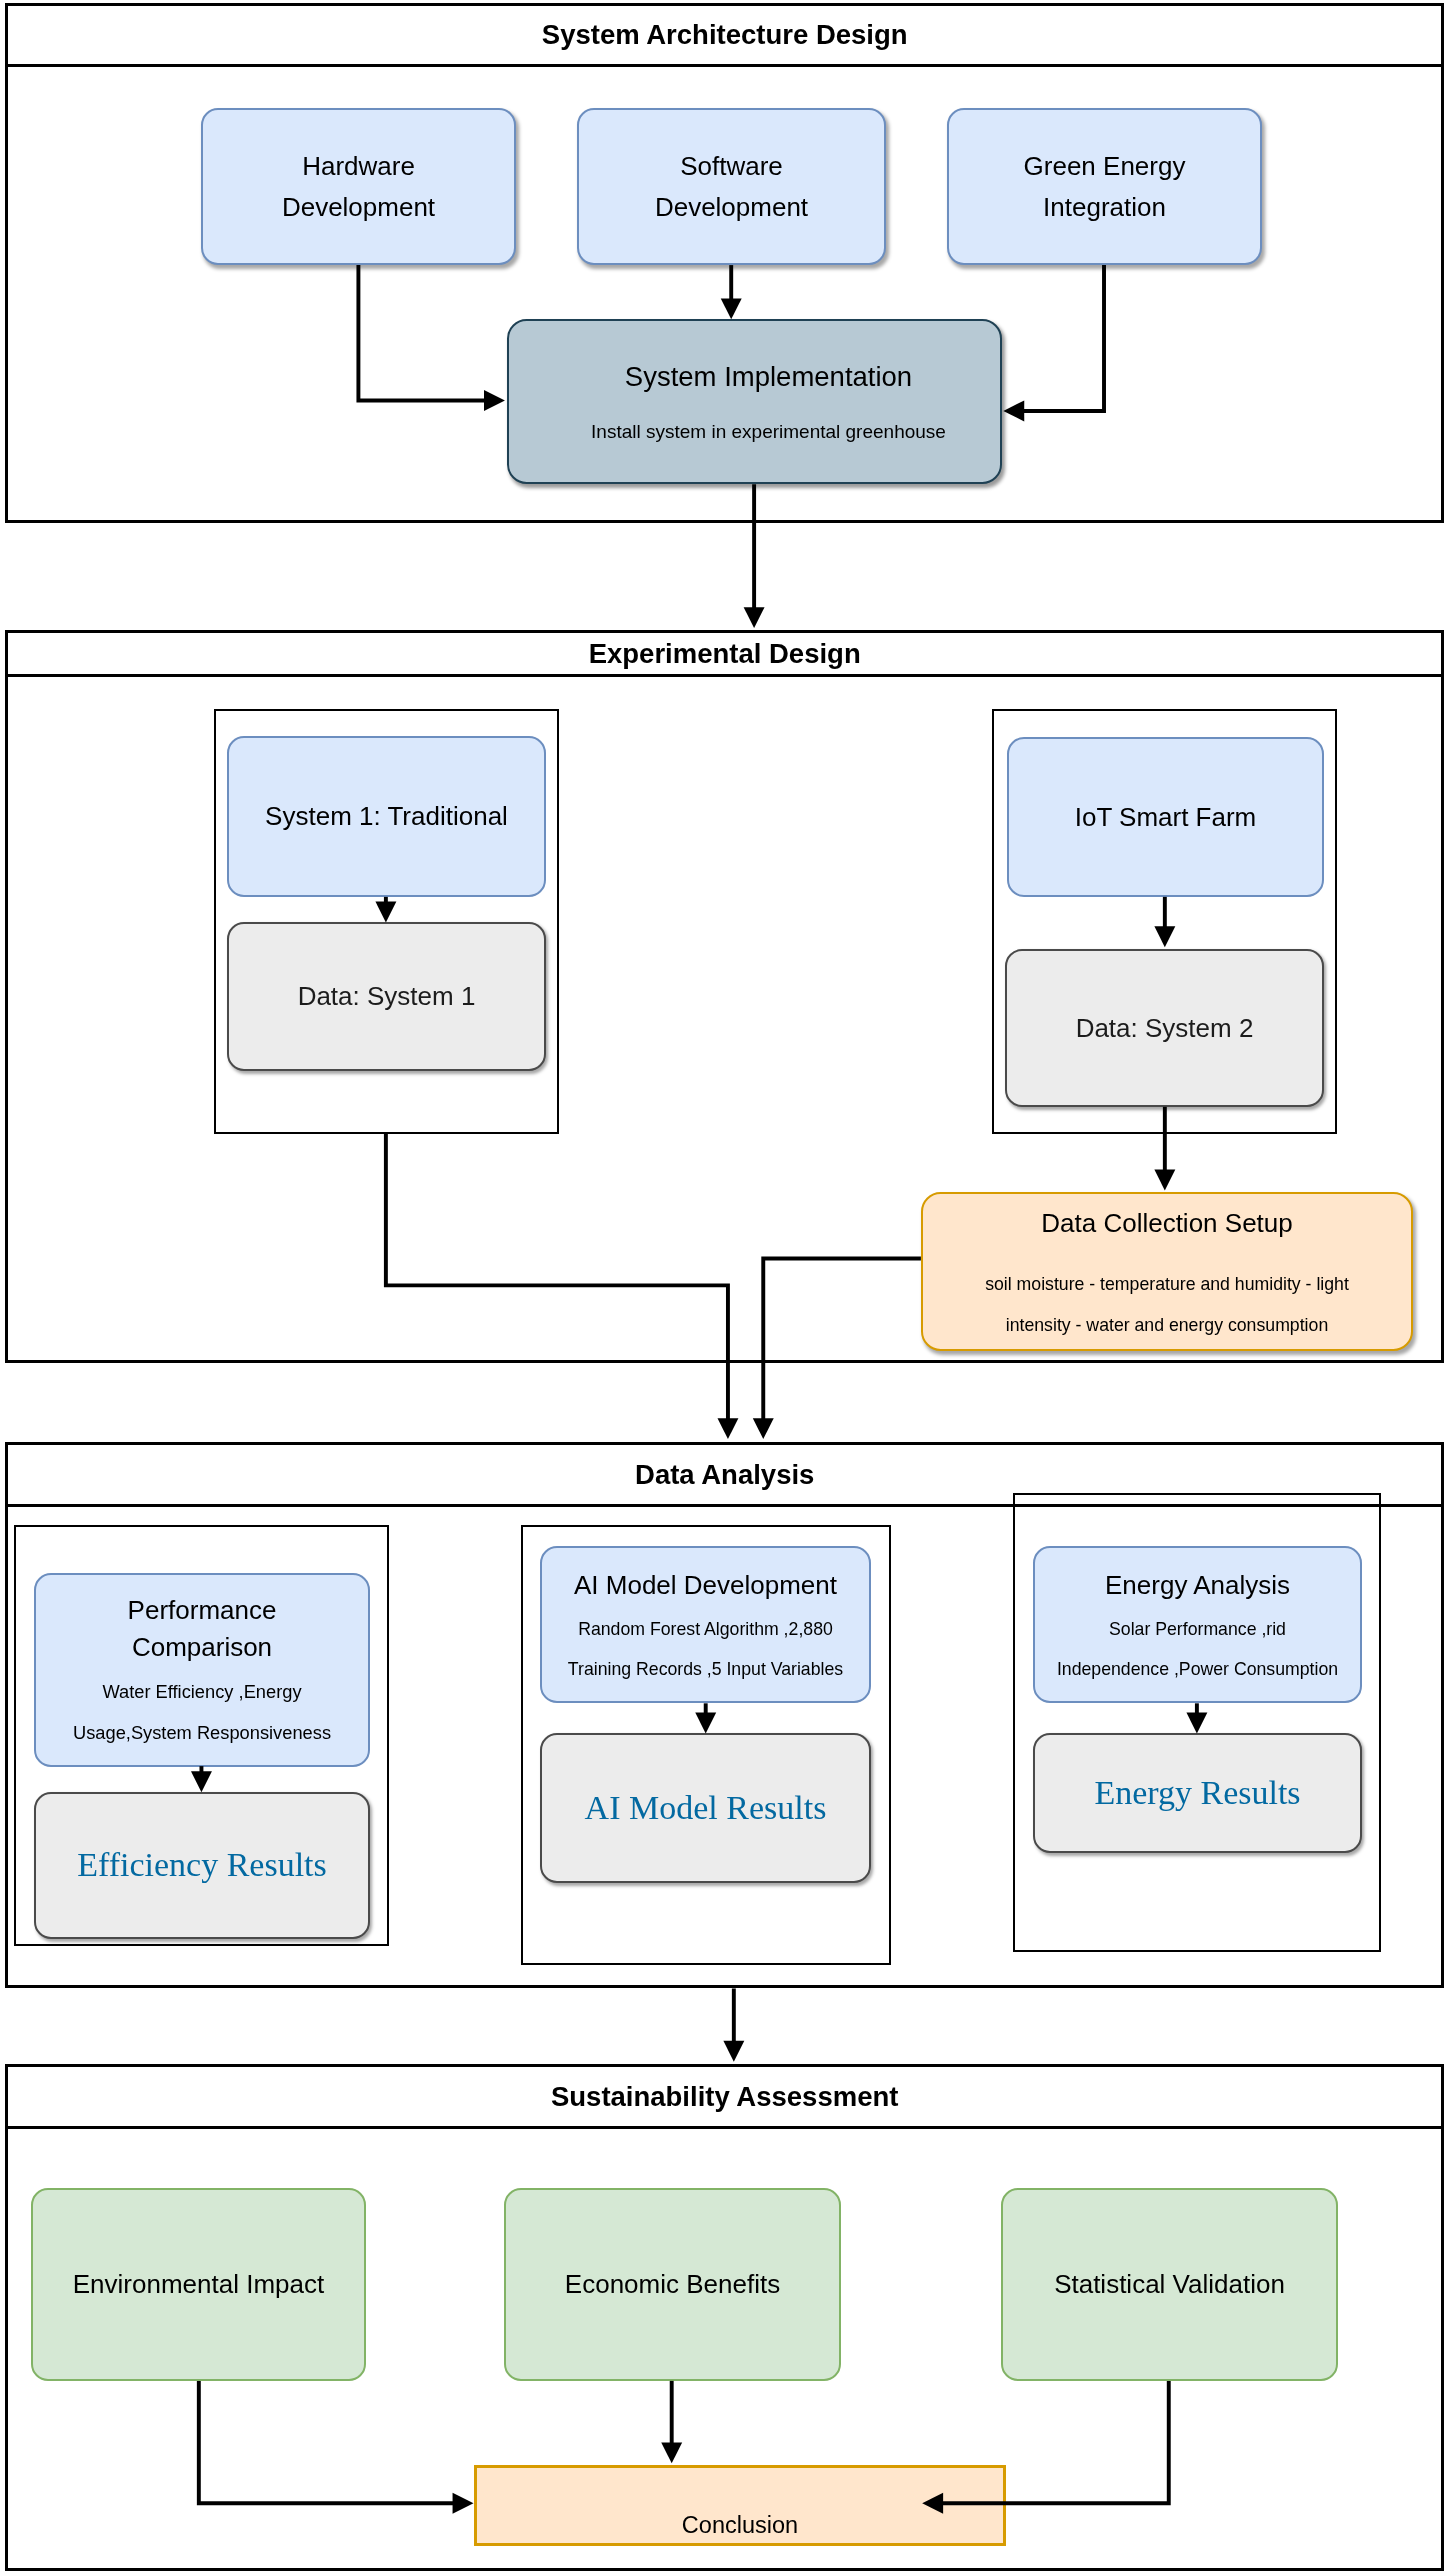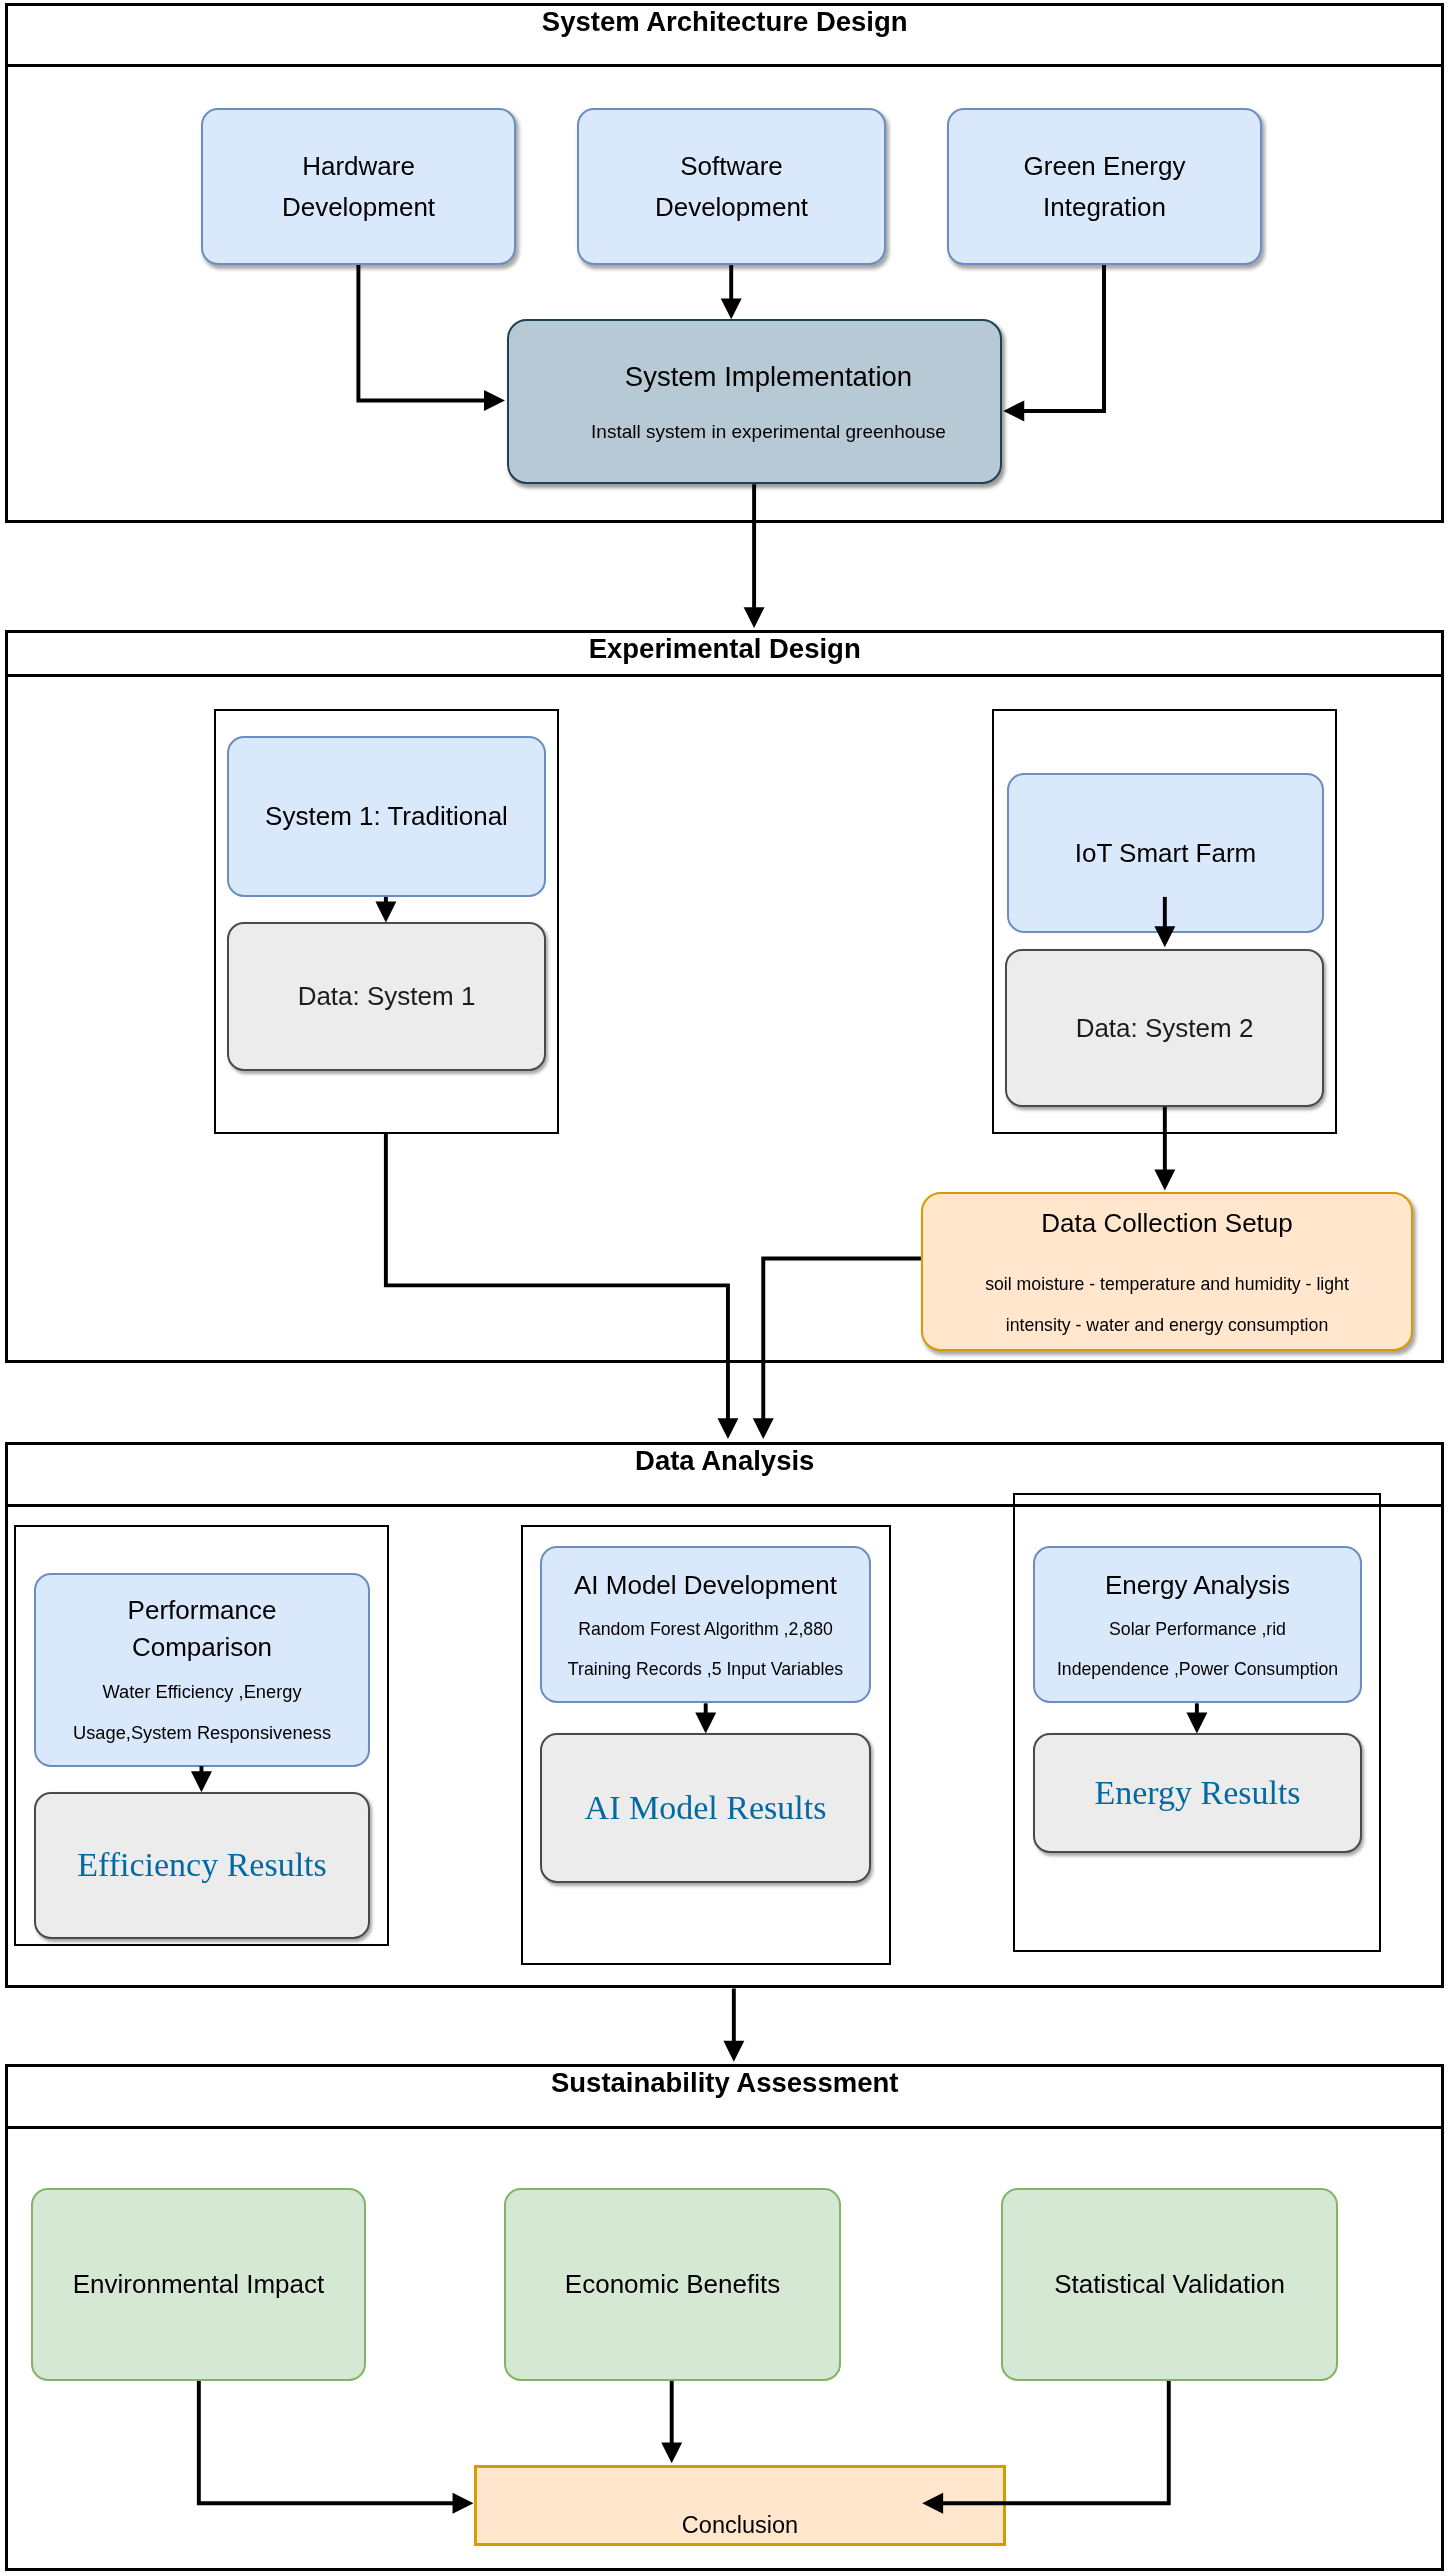--- a/index.html
+++ b/index.html
@@ -1,20 +1,20 @@
 <!DOCTYPE html>
 <html style="--blue-fill: #dae8fc; --blue-border: #6c8ebf; --gray-fill: #ececec; --gray-border: #4a4a4a; --green-fill: #d5e8d4; --green-border: #82b366; --orange-fill: #ffe6cc; --orange-border: #d79b00; --impl-fill: #b7c9d4; --impl-border: #1f4154; --line: #000000;font-size:10.5px"><head>
 <meta charset="utf-8">
 <style>
   html,body{margin:0;padding:0;background:#fff;}
   .canvas{position:relative;width:1450px;height:2576px;background:#fff;
           font-family:"Liberation Sans", sans-serif;color:#000;overflow:hidden;}
   .frame{position:absolute;border:3.3px solid #000;box-sizing:border-box;background:transparent;}
   .hdr{width:100%;border-bottom:3.3px solid #000;box-sizing:border-box;
-       display:flex;justify-content:center;}
+       display:flex;align-items:center;justify-content:center;}
   .hdr-title{font-size:27.5px;font-weight:bold;}
   .cont{position:absolute;border:2.6px solid #000;box-sizing:border-box;background:transparent;}
   .box{position:absolute;box-sizing:border-box;display:flex;flex-direction:column;
        align-items:center;justify-content:center;text-align:center;line-height:1.55;}
   .blue{background:var(--blue-fill);border:2px solid var(--blue-border);border-radius:17px;}
   .gray{background:var(--gray-fill);border:2px solid var(--gray-border);border-radius:17px;
         box-shadow:2px 2.6px 3.3px rgba(0,0,0,.35);}
   .green{background:var(--green-fill);border:2px solid var(--green-border);border-radius:17px;}
   .orange{background:var(--orange-fill);border:2.6px solid var(--orange-border);border-radius:19.6px;}
   .rect-orange{background:var(--orange-fill);border:3.3px solid var(--orange-border);border-radius:0;}
@@ -64,21 +64,21 @@
 
   <div class="cont" style="left:214px;top:709px;width:345px;height:425px;"></div>
   <div class="box blue" style="left:227px;top:736px;width:319px;height:161px;">
     <div class="t-main">System 1: Traditional</div>
   </div>
   <div class="box gray" style="left:227px;top:922px;width:319px;height:149px;">
     <div class="t-data">Data: System 1</div>
   </div>
 
   <div class="cont" style="left:992px;top:709px;width:345px;height:425px;"></div>
-  <div class="box blue" style="left:1007px;top:737px;width:317px;height:160px;margin-top:36px;">
+  <div class="box blue" style="left:1007px;top:737px;width:317px;height:160px;">
     <div class="t-main">IoT Smart Farm</div>
   </div>
   <div class="box gray" style="left:1005px;top:949px;width:319px;height:158px;">
     <div class="t-data">Data: System 2</div>
   </div>
 
   <div class="box orange shadow" style="left:921px;top:1192px;width:492px;height:159px;">
     <div style="font-size:26px;">Data Collection Setup</div>
     <div style="font-size:17.7px;margin-top:27px;">soil moisture - temperature and humidity - light</div>
     <div style="font-size:17.7px;margin-top:14.4px;">intensity - water and energy consumption</div>

